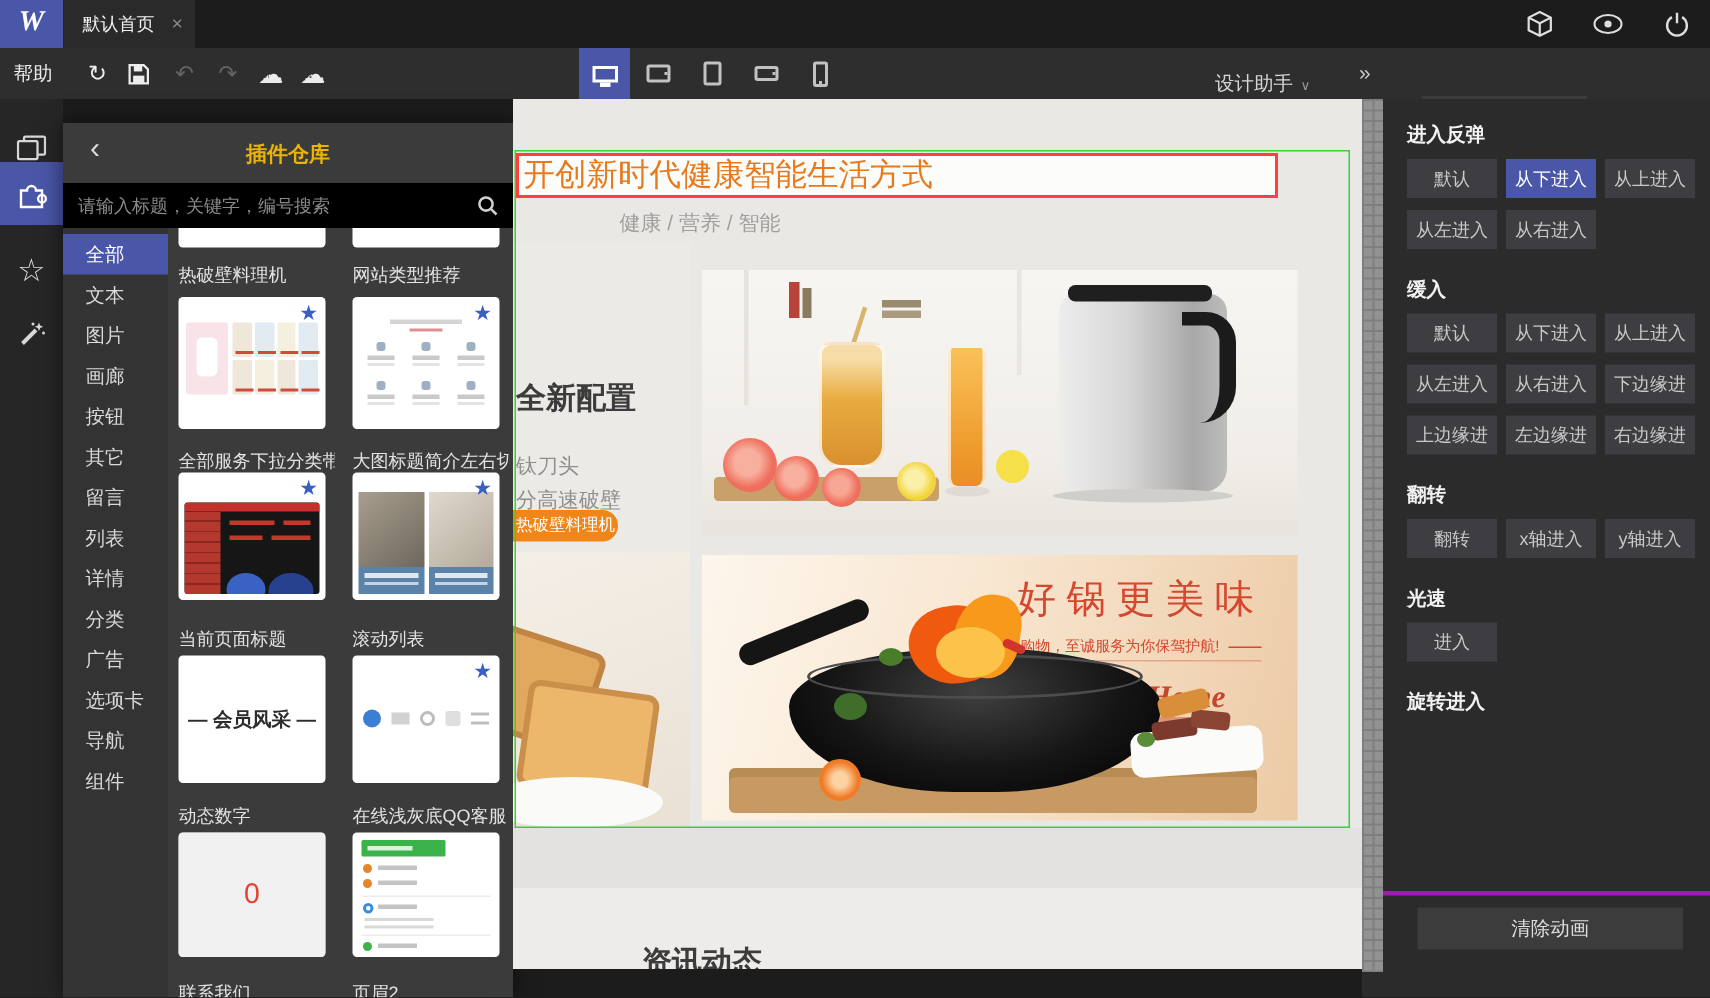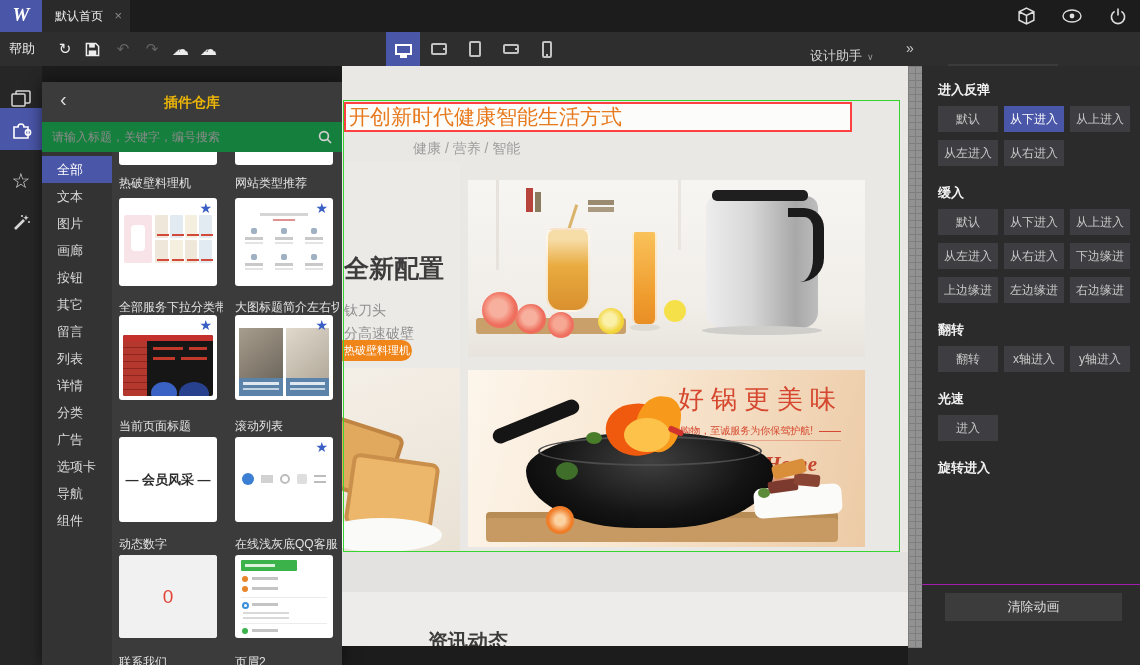--- a/index.html
+++ b/index.html
@@ -50,21 +50,21 @@
   .sico.sel { background:#4a56a8; }
   .star-glyph { color:#dcdcdc; font-size:21px; line-height:20px; }
 
   
   .panel { position:absolute; left:42px; top:82px; width:300px; height:583px; background:#3b3b3b;
     box-shadow:0 0 14px rgba(0,0,0,.55); }
   .panel-head { position:absolute; left:0; top:0; width:300px; height:40px; }
   .panel-back { position:absolute; left:18px; top:6px; color:#dcdcdc; font-size:20px; }
   .panel-title { position:absolute; left:0; top:0; width:300px; text-align:center; line-height:40px;
     color:#eab308; font-size:14px; font-weight:bold; }
-  .searchbar { position:absolute; left:0; top:40px; width:300px; height:30px; background:#15803d; }
+  .searchbar { position:absolute; left:0; top:40px; width:300px; height:30px; background:#000000; }
   .searchbar input { position:absolute; left:0; top:0; width:262px; height:30px; background:transparent; border:none;
     outline:none; color:#cfcfcf; font-size:12px; padding-left:10px; font-family:"Liberation Sans",sans-serif; }
   .searchbar input::placeholder { color:#8a8a8a; }
   .search-btn { position:absolute; right:6px; top:5px; width:22px; height:20px; display:flex; align-items:center; justify-content:center; }
   .cats { position:absolute; left:0; top:70px; width:70px; bottom:0; background:#333; padding-top:4px; overflow:hidden; }
   .cat-item { height:27px; line-height:27px; padding-left:15px; color:#d9d9d9; font-size:13px; }
   .cat-item.sel { background:#4a56a8; color:#fff; }
   .pgrid { position:absolute; left:70px; top:70px; width:230px; bottom:0; overflow:hidden; }
   .plabel { position:absolute; width:104px; color:#e3e3e3; font-size:12px; line-height:14px; white-space:nowrap; overflow:hidden; }
   .pcard { position:absolute; width:98px; background:#fff; border-radius:3px; overflow:hidden; }
@@ -129,21 +129,21 @@
 
   
   .canvas { position:absolute; left:342px; top:66px; width:566px; height:580px; background:#e9e8e5; overflow:hidden; }
   .green-box { position:absolute; left:1px; top:34px; width:557px; height:452px; border:1px solid #35d42f; z-index:6; pointer-events:none; }
   .heading-box { position:absolute; left:2px; top:36px; width:508px; height:30px; background:#fcfcfb;
     border:2px solid #ff4040; z-index:5; color:#e87a1e; font-size:21px; line-height:26px; padding-left:3px;
     white-space:nowrap; overflow:hidden; }
   .subtitle { position:absolute; left:71px; top:74px; color:#9f9f9f; font-size:14px; z-index:2; }
 
   .lbanner { position:absolute; left:0; top:96px; width:118px; height:300px; background:#eceae7; overflow:hidden; }
-  .lb-title { position:absolute; left:2px; top:90px; font-size:25px; font-weight:bold; color:#3c3c3c; white-space:nowrap; }
+  .lb-title { position:absolute; left:2px; top:90px; font-size:20px; font-weight:bold; color:#3c3c3c; white-space:nowrap; }
   .lb-f1 { position:absolute; left:2px; top:140px; font-size:14px; color:#8f8f8f; white-space:nowrap; }
   .lb-f2 { position:absolute; left:2px; top:163px; font-size:14px; color:#8f8f8f; white-space:nowrap; }
   .lb-btn { position:absolute; left:0px; top:176px; width:70px; height:21px; background:#f08519;
     border-radius:0 11px 11px 0; color:#fff; font-size:11px; line-height:21px; text-align:center;
     white-space:nowrap; overflow:hidden; }
   .toast { position:absolute; left:0; top:302px; width:118px; height:250px; background:linear-gradient(160deg,#f4efe7,#e7ddcf); overflow:hidden; }
   .toast .sl1 { position:absolute; left:-30px; top:55px; width:85px; height:70px; background:#e0a95e; border:4px solid #c08443; border-radius:8px; transform:rotate(18deg); }
   .toast .sl2 { position:absolute; left:6px; top:90px; width:88px; height:72px; background:#ecb76b; border:4px solid #c98f4b; border-radius:8px; transform:rotate(8deg); }
   .toast .plate { position:absolute; left:-20px; top:150px; width:120px; height:34px; background:#fafaf8; border-radius:50%; }
 
@@ -219,21 +219,21 @@
     background-size:7px 7px; }
   .vstrip-foot { position:absolute; left:908px; top:648px; width:14px; height:17px; background:#2b2b2b; }
 
   
   .rpanel { position:absolute; left:922px; top:66px; width:218px; height:599px; background:#2b2b2b; padding:16px 0 0 16px; }
   .asec { margin-bottom:19px; }
   .asec-title { color:#f2f2f2; font-size:13px; font-weight:bold; margin-bottom:9px; line-height:15px; }
   .agrid { display:grid; grid-template-columns:repeat(3,60px); gap:8px 6px; }
   .abtn { width:60px; height:26px; line-height:26px; text-align:center; background:#3e3e42; color:#c9c9c9; font-size:12px; white-space:nowrap; overflow:hidden; }
   .abtn.sel { background:#4a56a8; color:#fff; }
-  .rfoot { position:absolute; left:0; right:0; bottom:16px; height:65px; border-top:1px solid #a21caf; }
+  .rfoot { position:absolute; left:0; right:0; bottom:6px; height:65px; border-top:3px solid #a21caf; }
   .clear-btn { position:absolute; left:23px; right:18px; top:8px; height:28px; background:#3c3c3c;
     color:#dedede; font-size:13px; text-align:center; line-height:28px; }
 
   svg { display:block; }
 </style>
 </head>
 <body>
 
 <div id="app">
 

